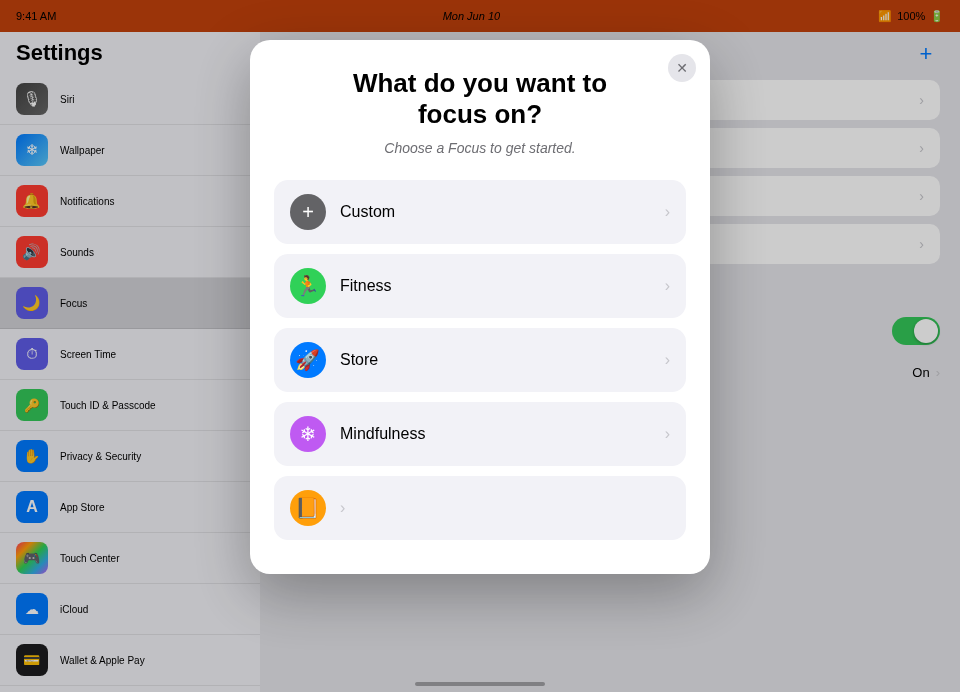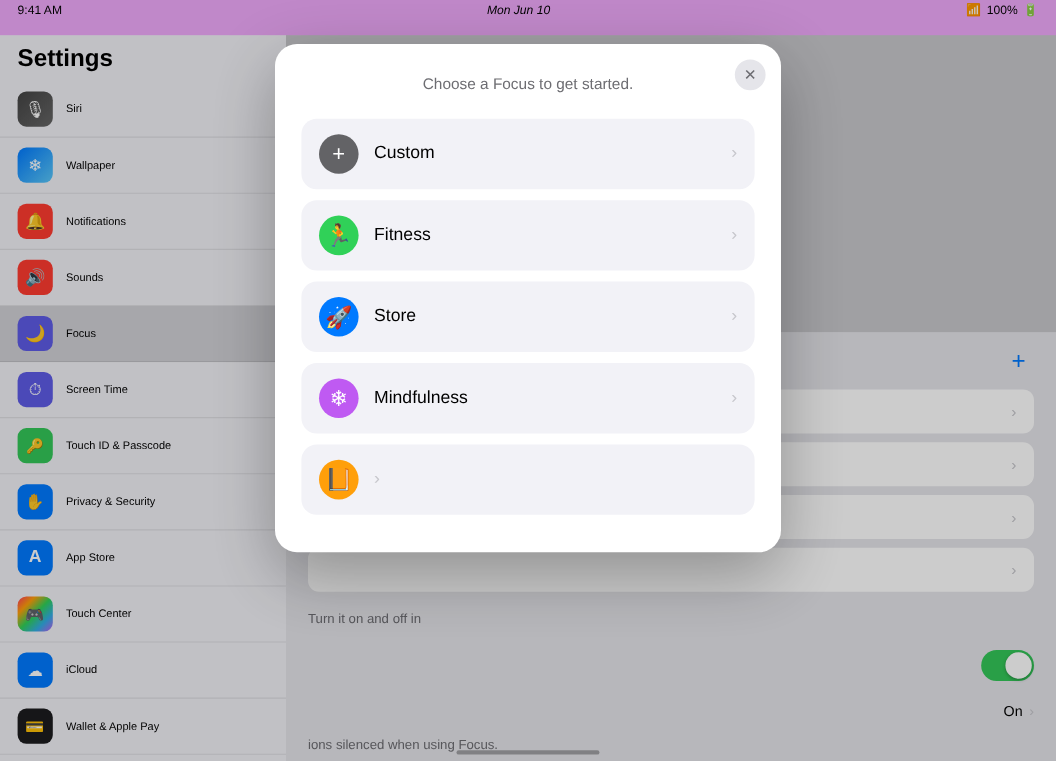--- a/index.html
+++ b/index.html
@@ -13,23 +13,23 @@
       position: relative;
     }
 
     
     .status-bar {
       position: absolute;
       top: 0;
       left: 0;
       right: 0;
       height: 28px;
-      background: #f0abfc;
-      display: flex;
-      align-items: flex-end;
+      background: #c2410c;
+      display: flex;
+      align-items: center;
       justify-content: space-between;
       padding: 16px 16px;
       font-size: 11px;
       font-weight: 500;
       color: #000;
       z-index: 10;
     }
 
     .status-bar-right {
       display: flex;
@@ -38,21 +38,20 @@
     }
 
     
     .main-layout {
       position: absolute;
       top: 28px;
       left: 0;
       right: 0;
       bottom: 0;
       display: flex;
-      align-items: flex-end;
     }
 
     
     .sidebar {
       width: 260px;
       background: #f2f2f7;
       height: 100%;
       overflow-y: auto;
       flex-shrink: 0;
     }
@@ -229,20 +228,21 @@
       text-align: center;
       line-height: 1.2;
       margin-bottom: 10px;
     }
 
     .modal-subtitle {
       font-size: 14px;
       color: #6d6d72;
       text-align: center;
       margin-bottom: 24px;
+      font-style: italic;
     }
 
     .focus-option {
       display: flex;
       align-items: center;
       background: #f2f2f7;
       border-radius: 14px;
       padding: 14px 16px;
       margin-bottom: 10px;
       cursor: pointer;
@@ -408,20 +408,21 @@
     </div>
 
     <div class="content-note">ions silenced when using Focus.</div>
   </div>
 </div>
 
 <div class="overlay">
   <div class="modal">
     <div class="modal-close">✕</div>
 
+    <div class="modal-title">What do you want to<br>focus on?</div>
     <div class="modal-subtitle">Choose a Focus to get started.</div>
 
     <div class="focus-option">
       <div class="focus-icon" style="background:#636366;color:white;font-size:20px;">+</div>
       <span class="focus-label">Custom</span>
       <span class="focus-chevron">›</span>
     </div>
 
     <div class="focus-option">
       <div class="focus-icon" style="background:#30d158;color:white;font-size:20px;">🏃</div>

